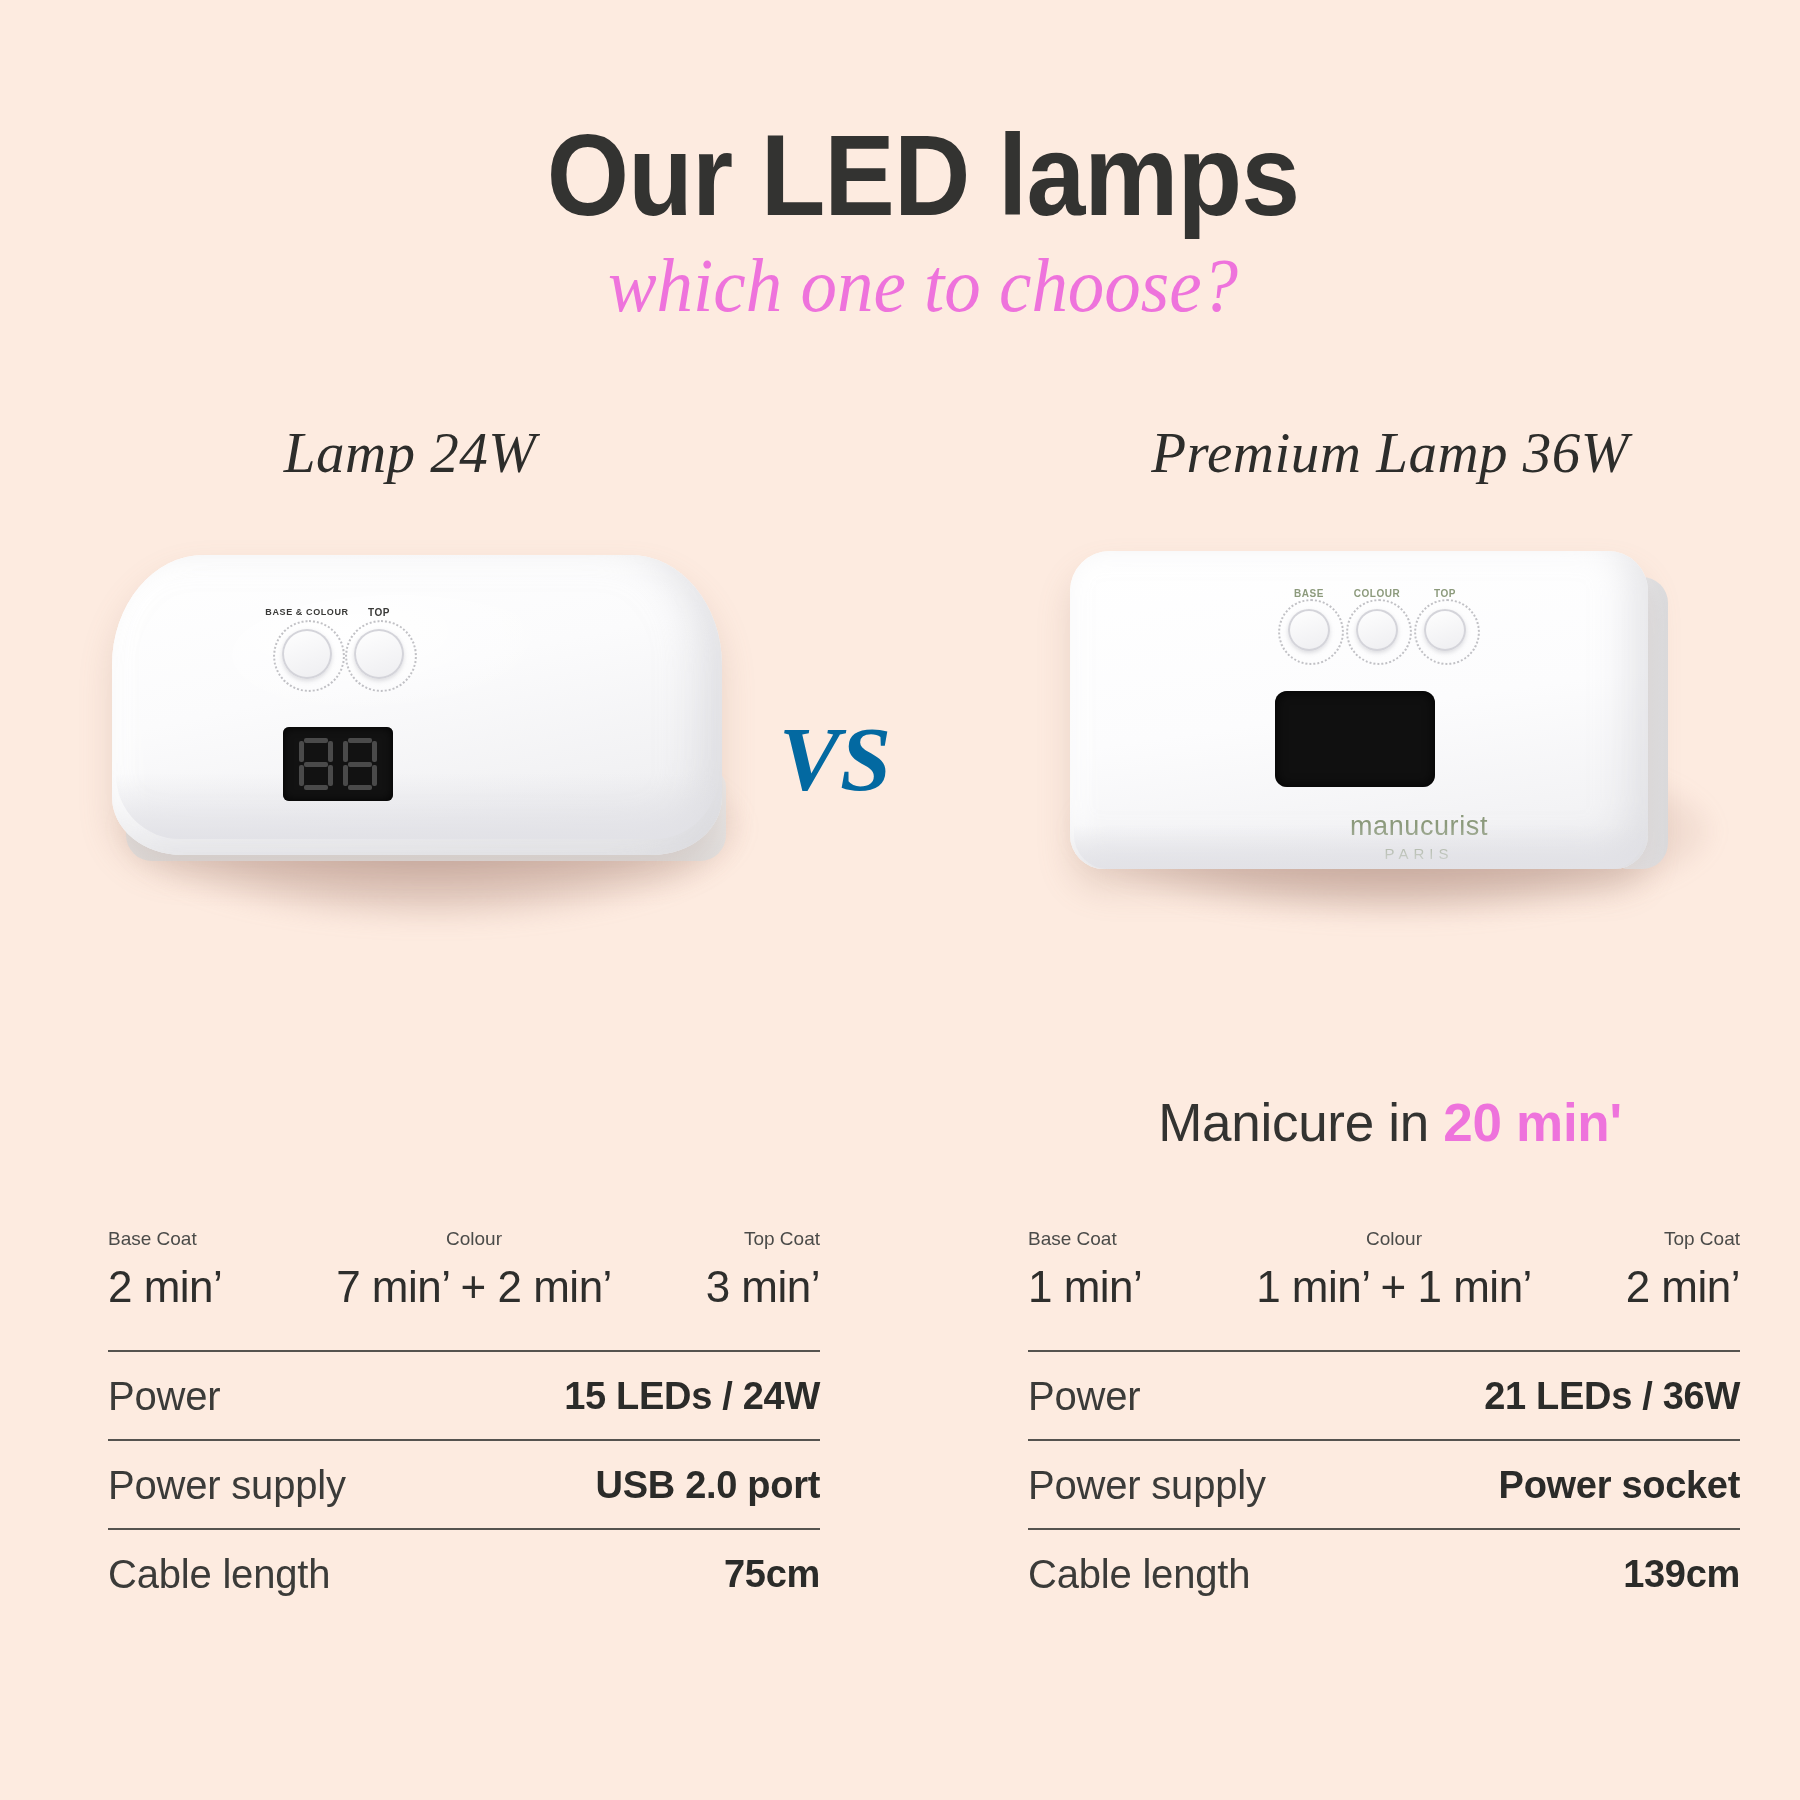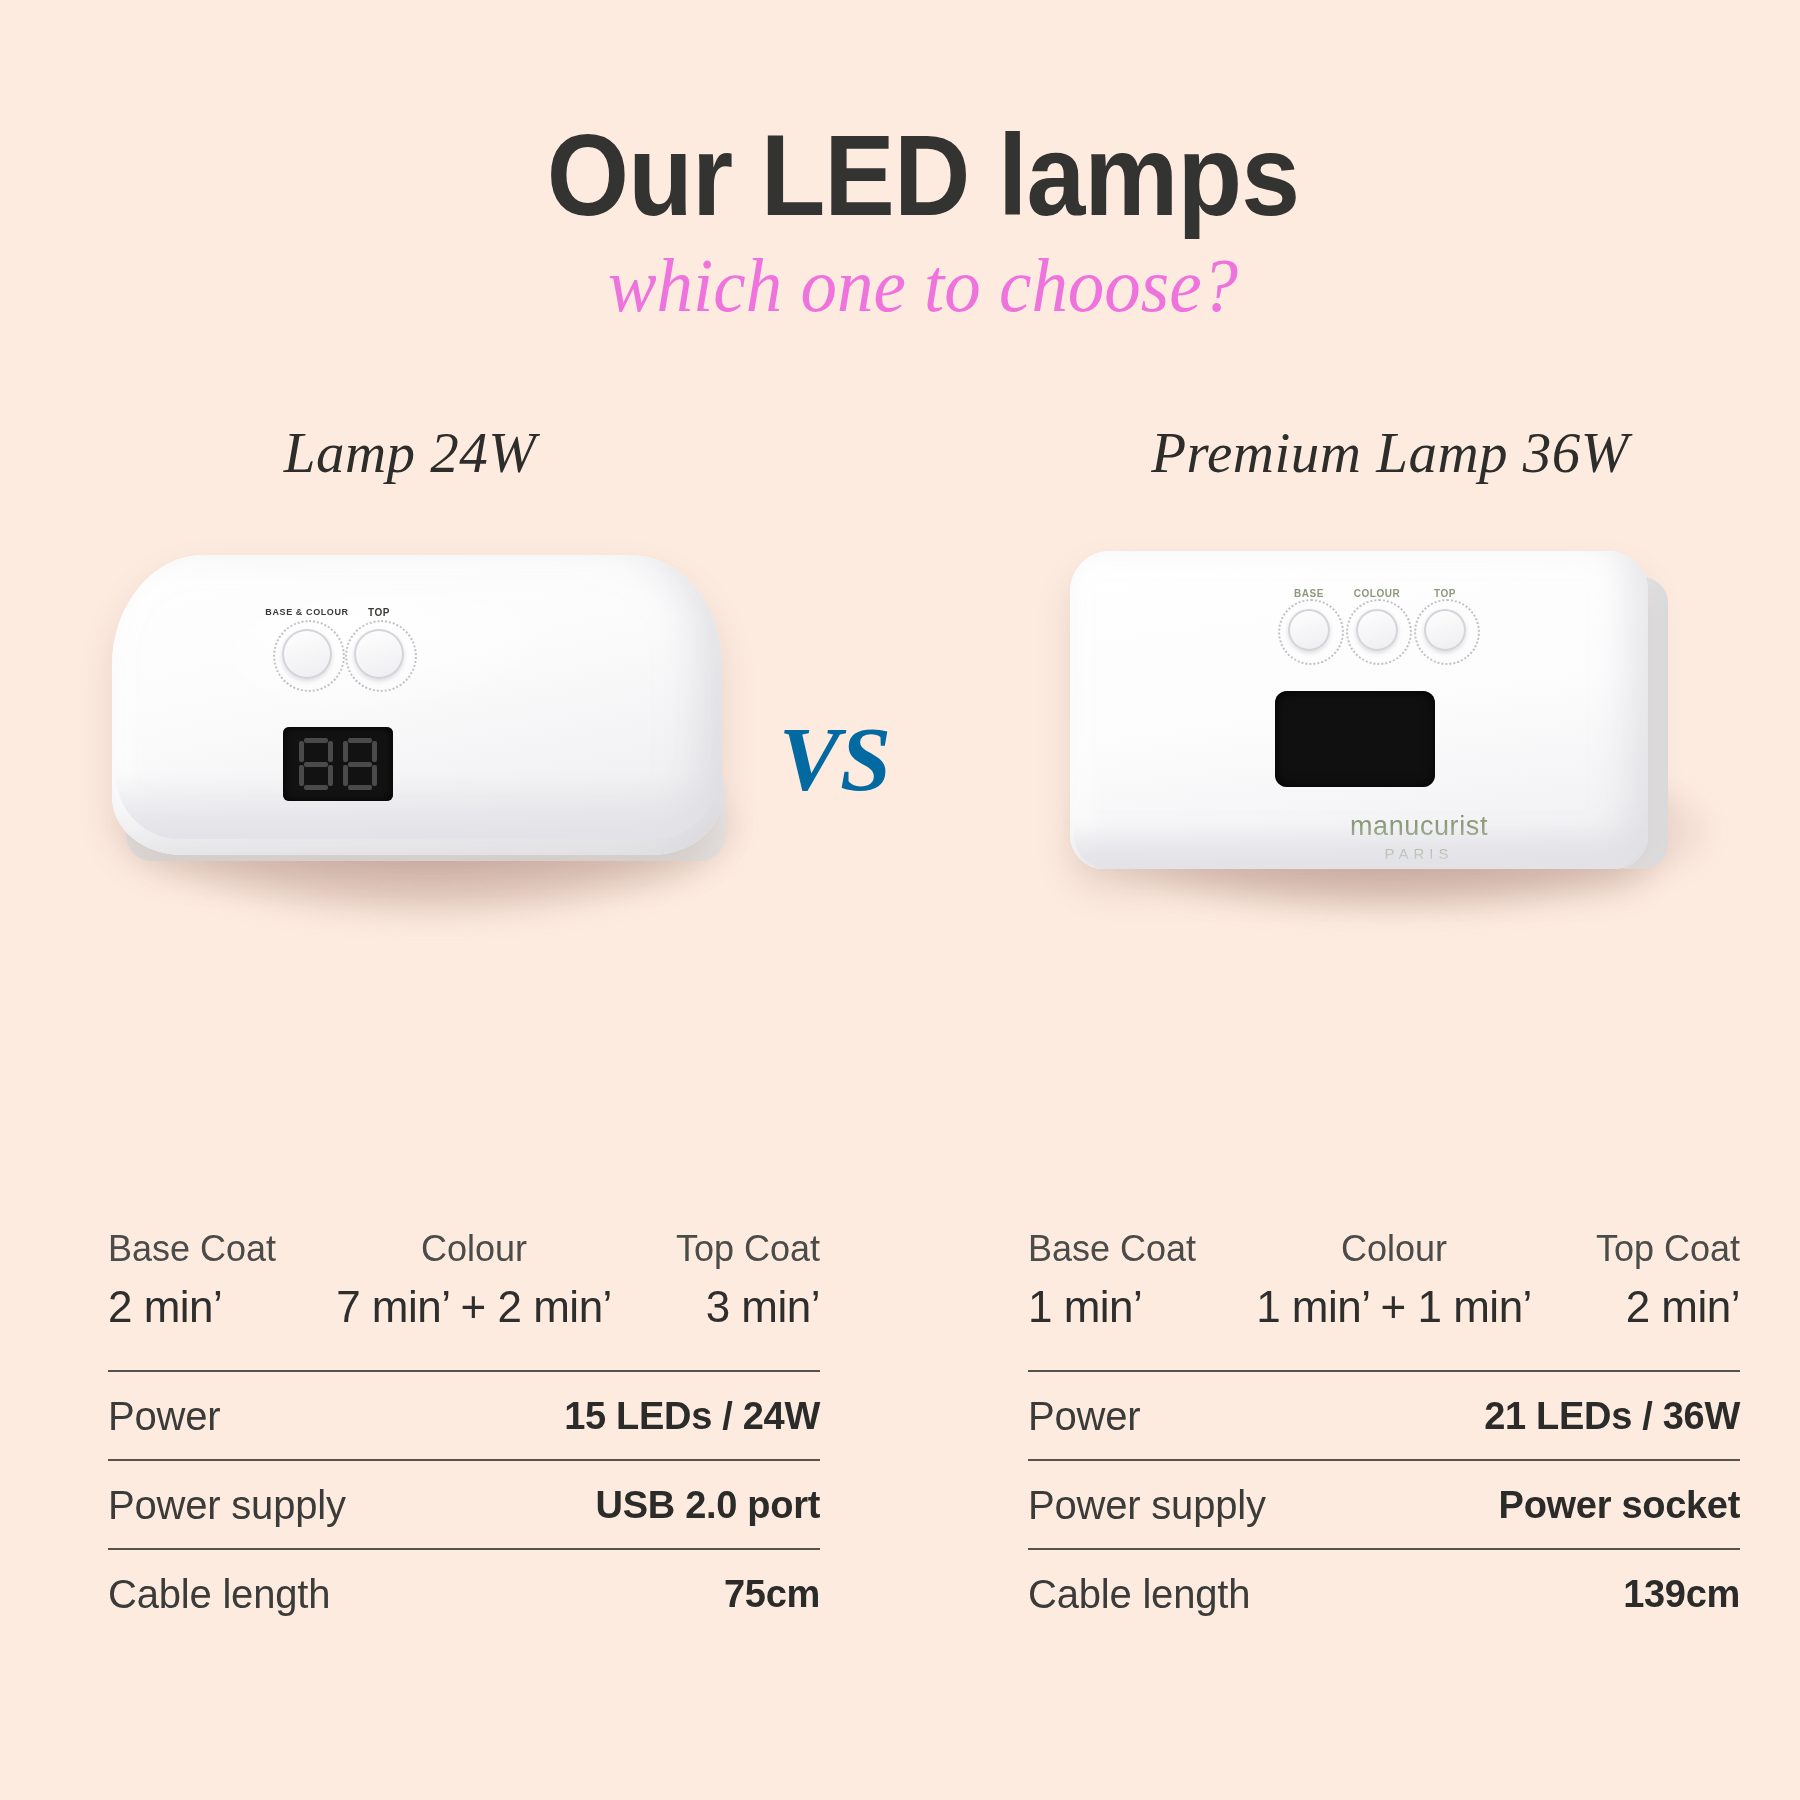--- a/index.html
+++ b/index.html
@@ -166,21 +166,21 @@
   .manicure-right{left:1010px;}
   .manicure .hl{color:#EE73DC;font-weight:600;}
 
   
   .specs{position:absolute;top:1228px;width:712px;}
   .specs-left{left:108px;}
   .specs-right{left:1028px;}
 
   .coat-row{display:flex;justify-content:space-between;align-items:flex-end;}
   .coat{text-align:center;}
-  .coat-h{font-size:36px;color:#4B4B49;font-weight:400;}
+  .coat-h{font-size:19px;color:#4B4B49;font-weight:400;}
   .coat-v{font-size:44px;color:#2E2E2C;font-weight:500;margin-top:12px;letter-spacing:-.5px;}
   .coat.c1{width:190px;text-align:left;}
   .coat.c2{width:330px;}
   .coat.c3{width:170px;text-align:right;}
 
   .srow{
     display:flex;justify-content:space-between;align-items:center;
     border-top:2px solid #55534F;
     padding:22px 0 20px 0;
   }
@@ -271,20 +271,24 @@
           <div class="brand-main">manucurist</div>
           <div class="brand-sub">PARIS</div>
         </div>
       </div>
       <div class="lampB-lip"></div>
     </div>
   </div>
 
   <div class="vs">VS</div>
 
+  <div class="manicure manicure-right">
+    <span>Manicure in</span>
+    <span class="hl">20 min'</span>
+  </div>
 
   <div class="specs specs-left">
     <div class="coat-row">
       <div class="coat c1">
         <div class="coat-h">Base Coat</div>
         <div class="coat-v">2 min’</div>
       </div>
       <div class="coat c2">
         <div class="coat-h">Colour</div>
         <div class="coat-v">7 min’ + 2 min’</div>

